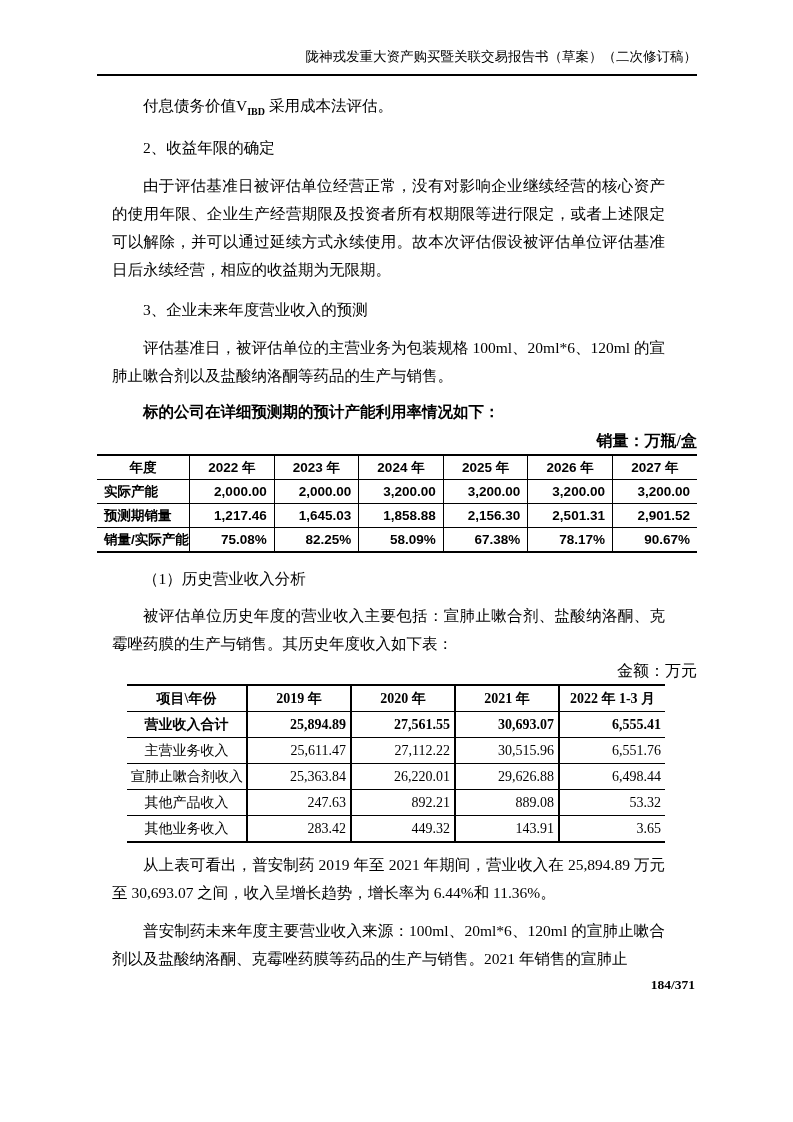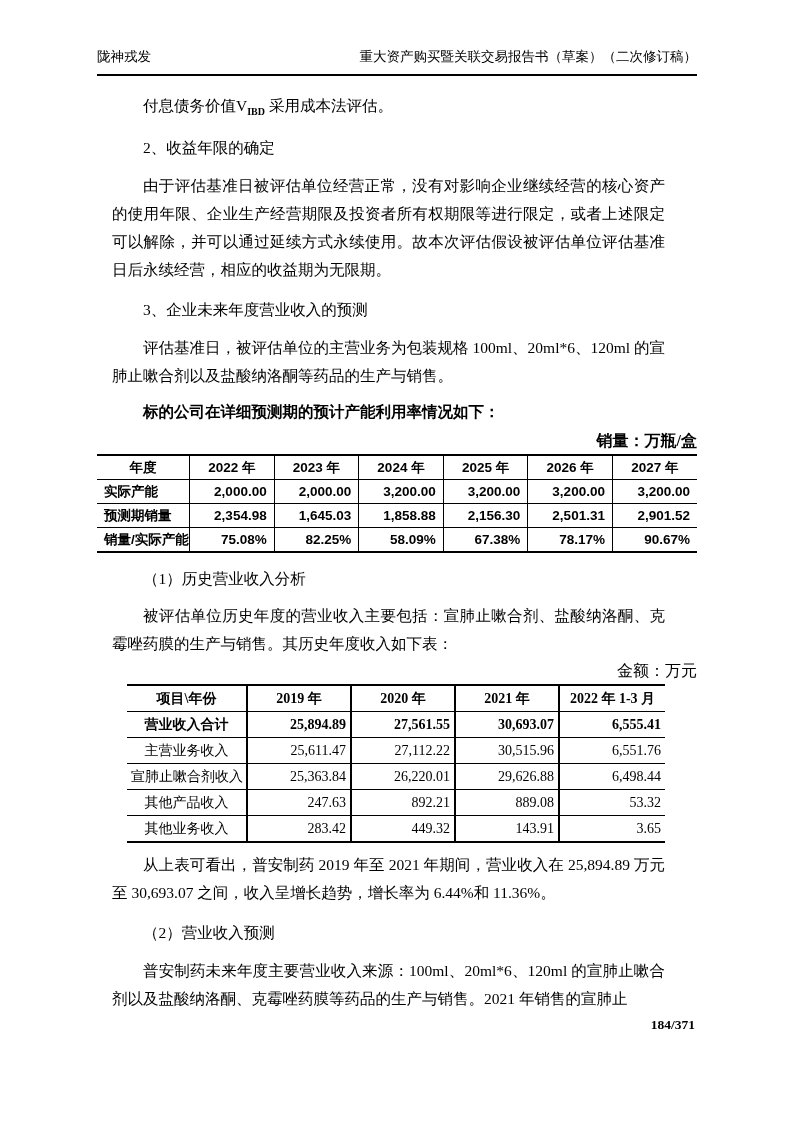--- a/index.html
+++ b/index.html
@@ -14,21 +14,21 @@
     box-sizing:border-box;
   }
   .content {
     position:absolute;
     left:97px; top:48px;
     width:600px;
   }
   
   .doc-header {
     display:flex;
-    justify-content:space-between;
+    justify-content:flex-end;
     align-items:flex-end;
     font-size:13.5px;
     padding-bottom:8px;
     border-bottom:2px solid #000;
   }
   
   p { margin:0; }
   .text { margin-left:15px; margin-right:32px; }
   .body {
     font-size:15.5px;
@@ -169,21 +169,21 @@
           <td class="cell-l">实际产能</td>
           <td class="cell-num">2,000.00</td>
           <td class="cell-num">2,000.00</td>
           <td class="cell-num">3,200.00</td>
           <td class="cell-num">3,200.00</td>
           <td class="cell-num">3,200.00</td>
           <td class="cell-num">3,200.00</td>
         </tr>
         <tr>
           <td class="cell-l">预测期销量</td>
-          <td class="cell-num">2,354.98</td>
+          <td class="cell-num">1,217.46</td>
           <td class="cell-num">1,645.03</td>
           <td class="cell-num">1,858.88</td>
           <td class="cell-num">2,156.30</td>
           <td class="cell-num">2,501.31</td>
           <td class="cell-num">2,901.52</td>
         </tr>
         <tr>
           <td class="cell-l">销量/实际产能</td>
           <td class="cell-num">75.08%</td>
           <td class="cell-num">82.25%</td>
@@ -250,20 +250,19 @@
           <td class="cell-num">283.42</td>
           <td class="cell-num">449.32</td>
           <td class="cell-num">143.91</td>
           <td class="cell-num">3.65</td>
         </tr>
       </tbody>
     </table>
 
     <p class="body text mt-8">从上表可看出，普安制药 2019 年至 2021 年期间，营业收入在 25,894.89 万元至 30,693.07 之间，收入呈增长趋势，增长率为 6.44%和 11.36%。</p>
 
-    <p class="hnum text mt-12">（2）营业收入预测</p>
 
     <p class="body text mt-10">普安制药未来年度主要营业收入来源：100ml、20ml*6、120ml 的宣肺止嗽合剂以及盐酸纳洛酮、克霉唑药膜等药品的生产与销售。2021 年销售的宣肺止</p>
 
     <div class="pagenum mt-2">184/371</div>
 
   </div>
 </div>
 
 </body></html>

